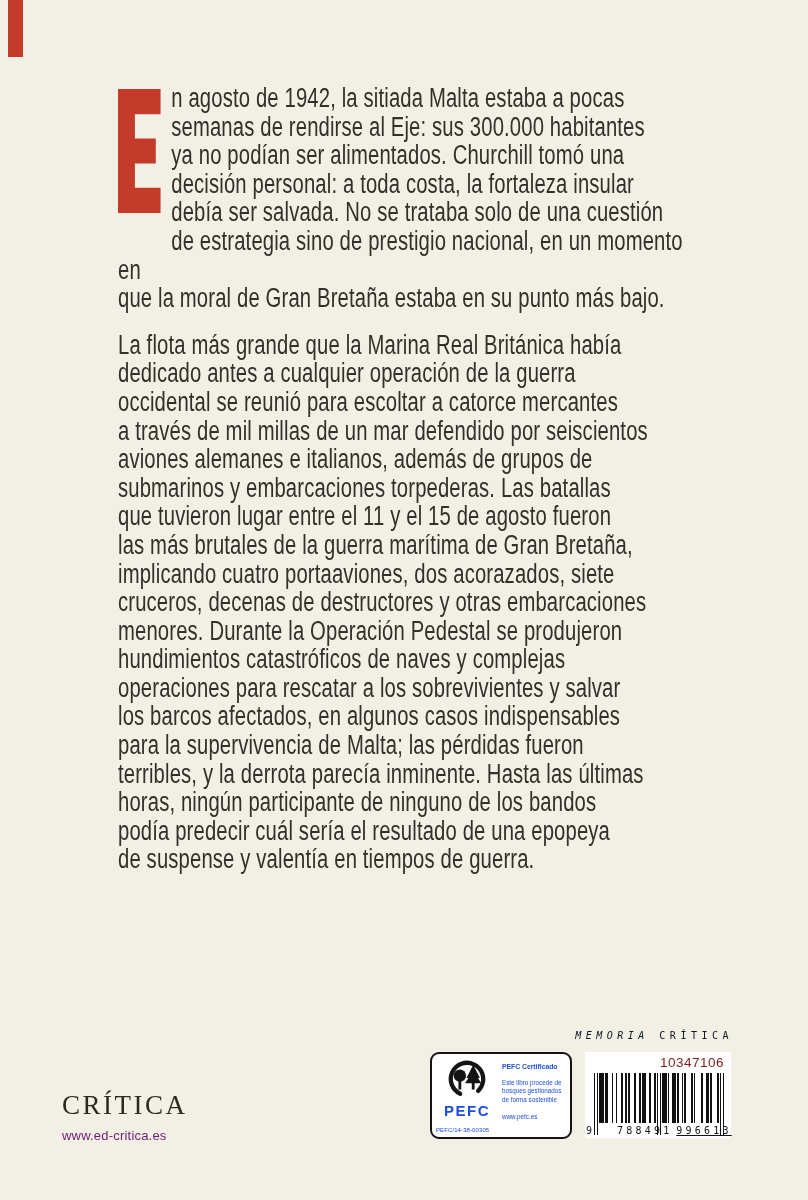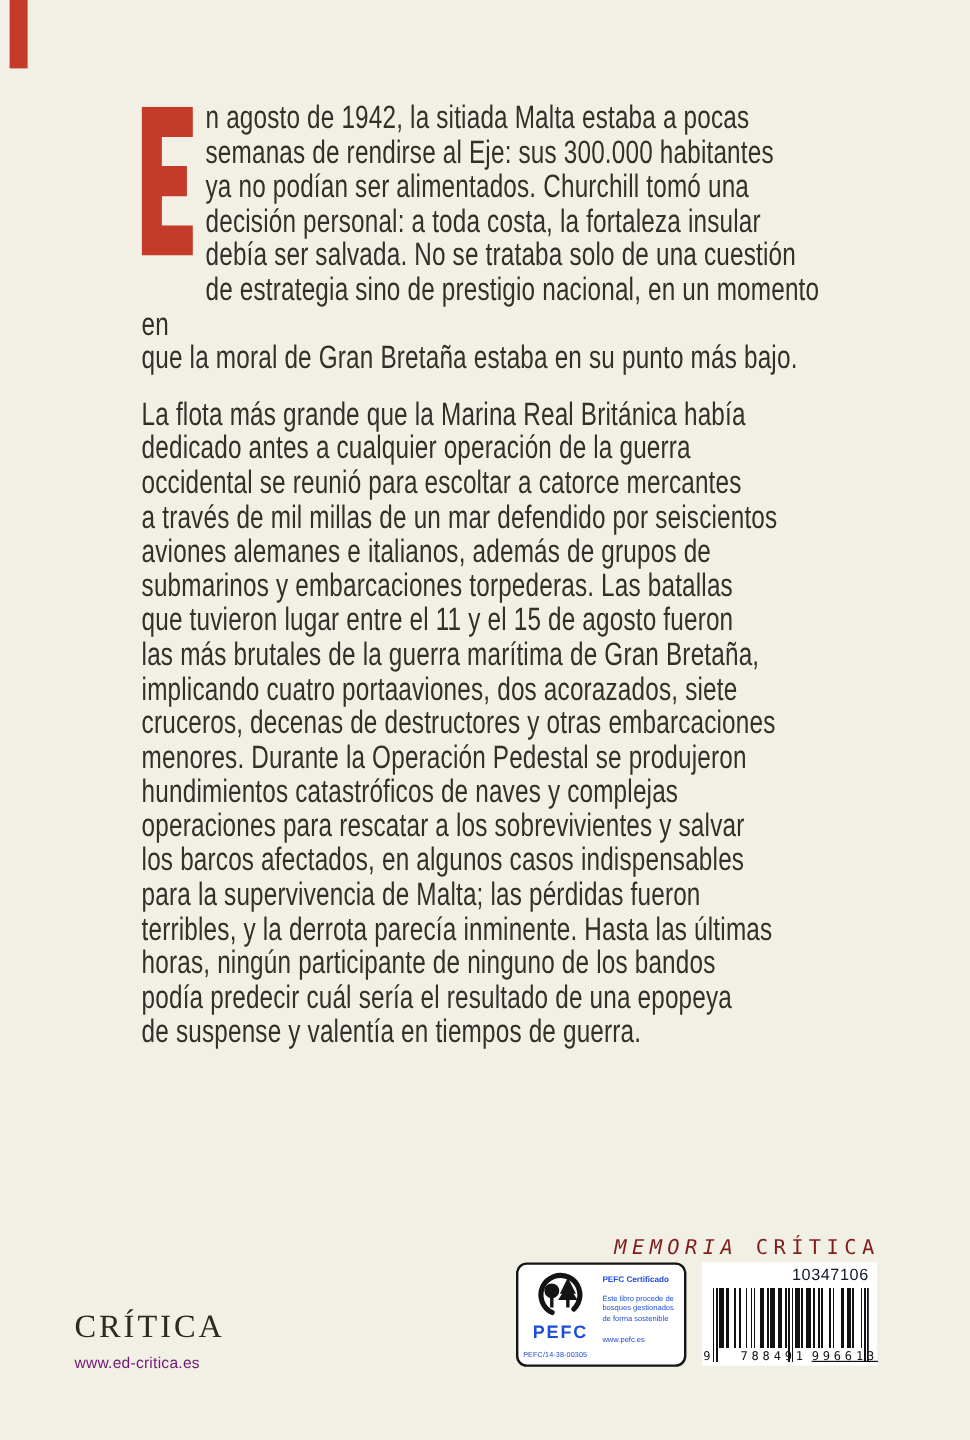--- a/index.html
+++ b/index.html
@@ -43,30 +43,30 @@
   .pefc-word{font-weight:bold;font-size:15px;letter-spacing:1.5px;margin-top:1px;}
   .pefc-license{position:absolute;left:4px;bottom:4px;font-size:6px;letter-spacing:0.1px;}
   .pefc-right{position:absolute;left:70px;top:9px;width:66px;}
   .pefc-title{font-size:6.8px;font-weight:bold;}
   .pefc-desc{font-size:6.3px;line-height:8.4px;margin-top:9px;white-space:pre-line;}
   .pefc-site{font-size:6.3px;margin-top:9px;}
 
   
   .series{
     position:absolute;right:75px;top:1030px;
-    font-family:"DejaVu Sans Mono",monospace;font-size:17px;
-    letter-spacing:4.5px;color:#7f1d1d;white-space:nowrap;
+    font-family:"DejaVu Sans Mono",monospace;font-size:10px;
+    letter-spacing:4.5px;color:#0f172a;white-space:nowrap;
   }
   .series .w1{font-style:italic;}
   .barcode-box{
     position:absolute;left:585px;top:1052px;width:146px;height:86px;
     background:#ffffff;color:#111;
   }
   .product-code{
-    position:absolute;right:7px;top:3px;font-size:13.5px;letter-spacing:0.5px;color:#0f172a;
+    position:absolute;right:7px;top:3px;font-size:13.5px;letter-spacing:0.5px;color:#7f1d1d;
   }
   .ean-svg{position:absolute;left:9px;top:21px;width:130px;height:62px;}
   .ean-digits{
     position:absolute;left:1px;bottom:2px;width:144px;
     font-family:"DejaVu Sans Mono",monospace;font-size:10px;color:#111;
     display:flex;align-items:flex-end;
   }
   .ean-digits .d0{margin-left:0;}
   .ean-digits .dl{margin-left:25px;letter-spacing:3.2px;}
   .ean-digits .dr{margin-left:4px;letter-spacing:3.2px;text-decoration:underline;}

